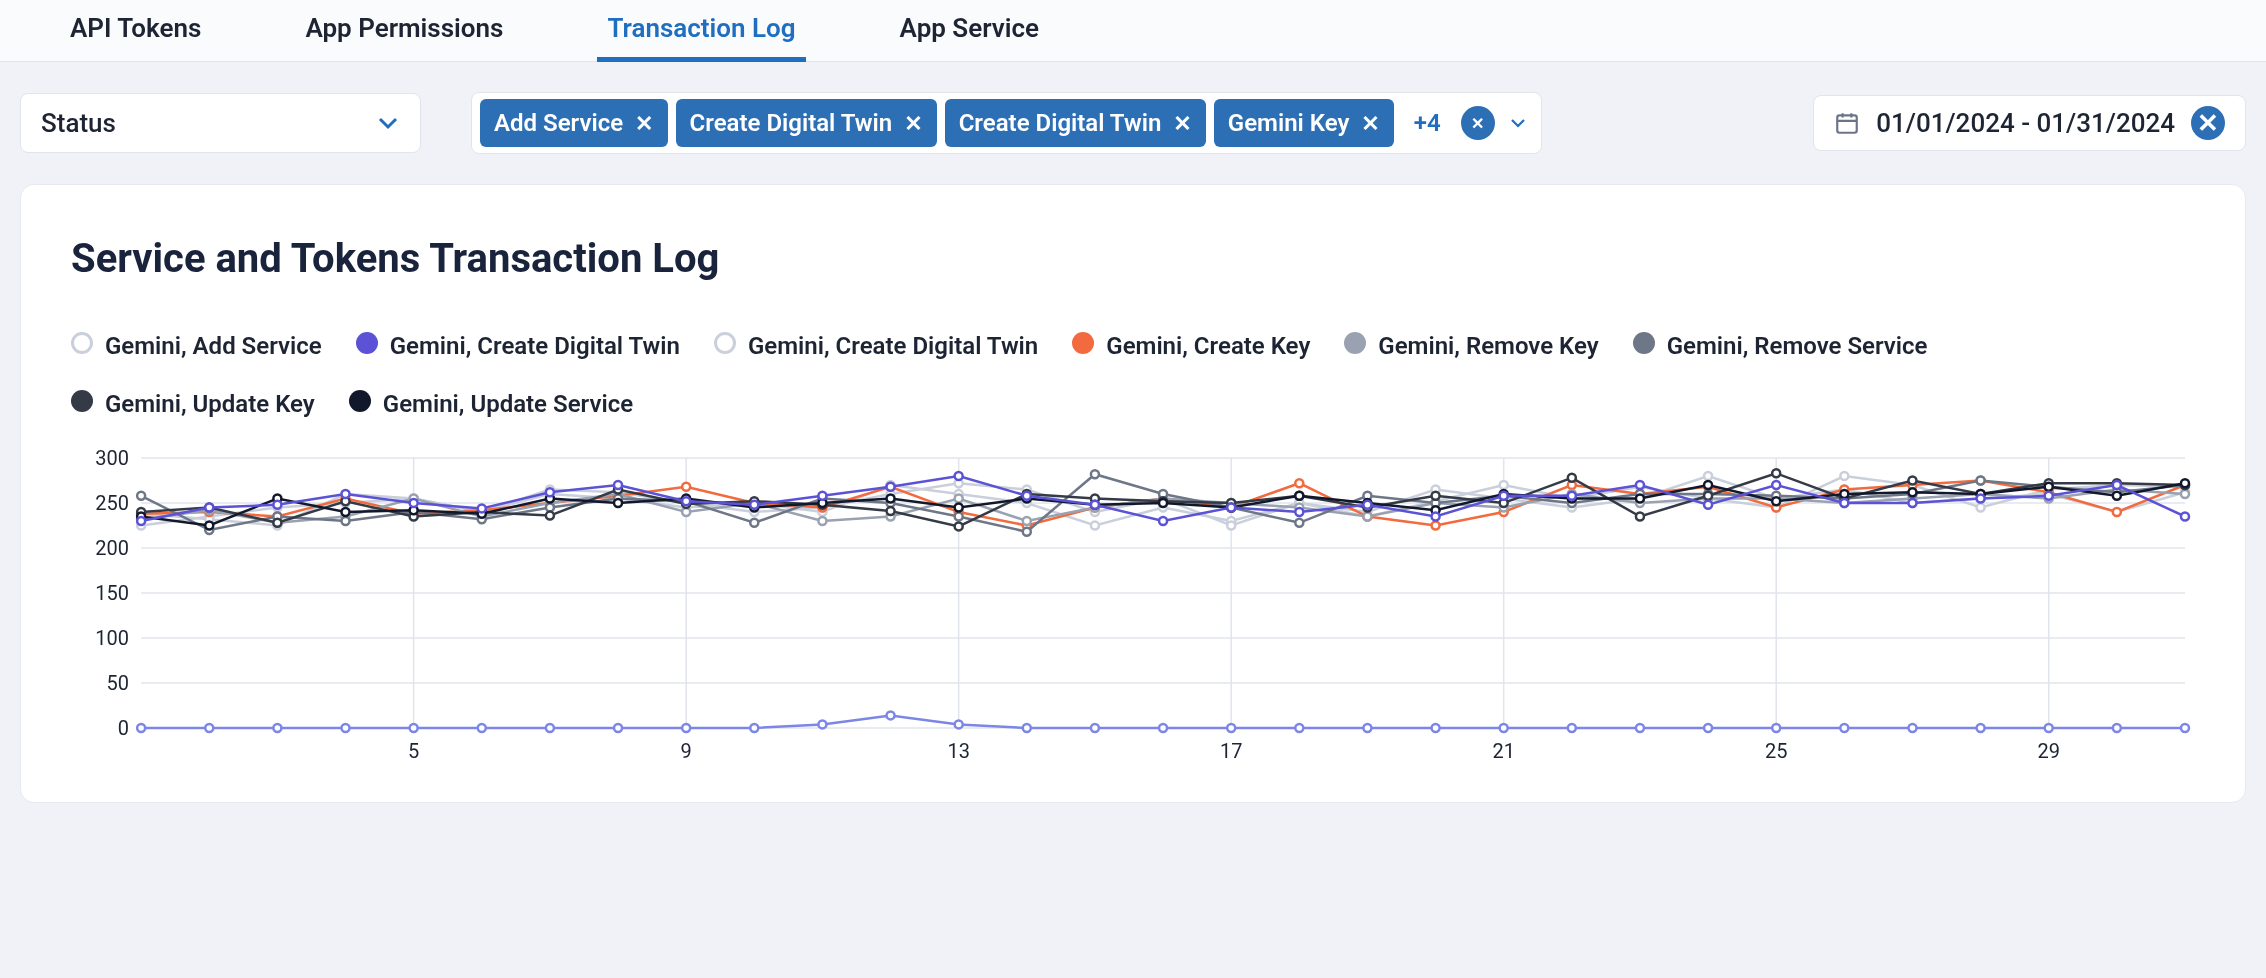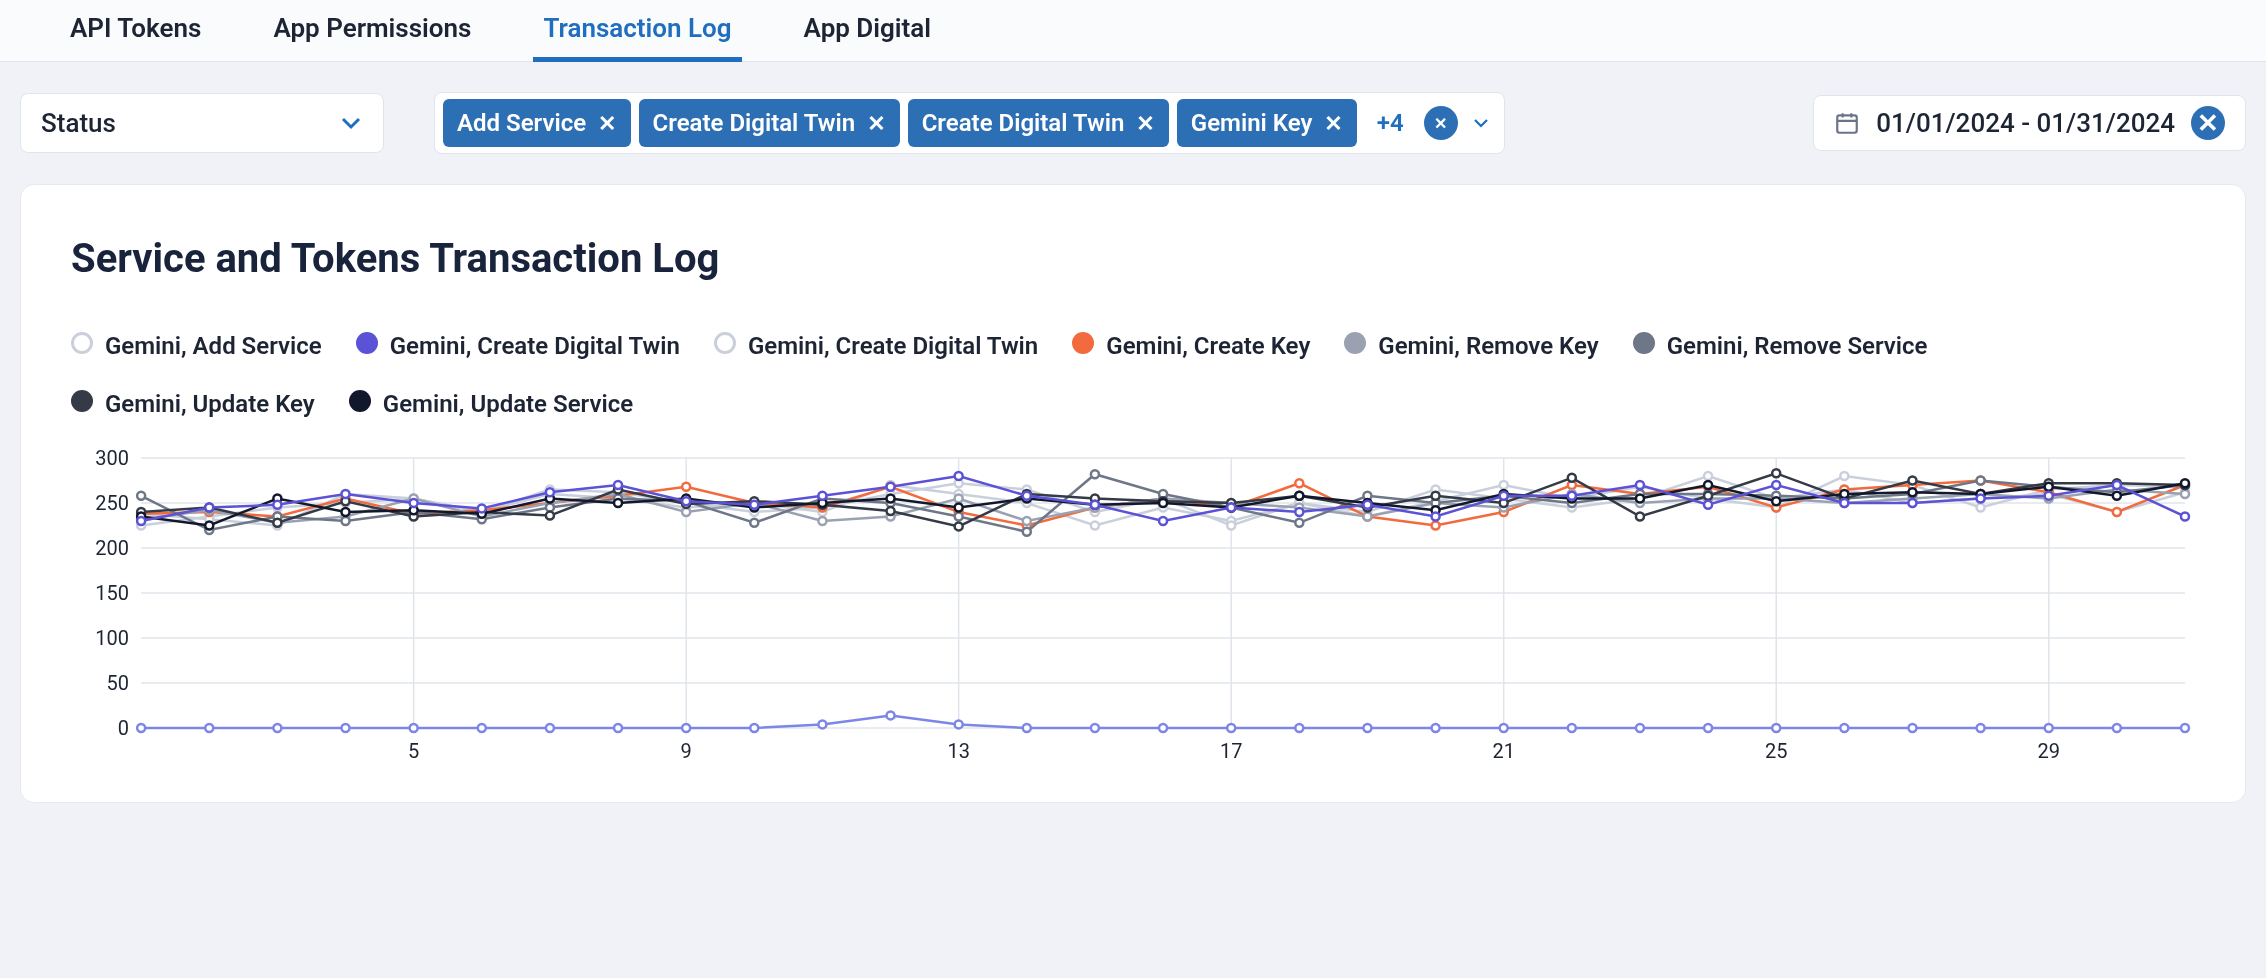--- a/index.html
+++ b/index.html
@@ -6,21 +6,21 @@
   body {
     font-family: -apple-system, BlinkMacSystemFont, "Segoe UI", Roboto, "Helvetica Neue", Arial, sans-serif;
     background: #f0f2f7;
     color: #1d2433;
     width: 2266px;
     height: 978px;
   }
   
   .tabs {
     display: flex;
-    gap: 52px;
+    gap: 84px;
     padding: 0 60px;
     background: #fafbfd;
     border-bottom: 1px solid #e0e4eb;
     height: 62px;
     align-items: center;
   }
   .tab {
     font-size: 26px;
     font-weight: 600;
     color: #1d2433;
@@ -43,21 +43,21 @@
     background: #fff;
     border: 1px solid #e0e4eb;
     border-radius: 8px;
     padding: 14px 20px;
     display: flex;
     align-items: center;
     justify-content: space-between;
     font-size: 26px;
     font-weight: 500;
     color: #1d2433;
-    width: 364px;
+    width: 401px;
     cursor: pointer;
   }
   .chevron-down {
     width: 24px; height: 24px;
   }
   .chevron-down path { stroke: #1f6ebf; stroke-width: 3; fill: none; }
   .chip-bar {
     display: flex;
     align-items: center;
     background: #fff;
@@ -178,21 +178,21 @@
   .series { fill: none; stroke-width: 2.5; }
   .point { fill: #fff; stroke-width: 2.5; }
 </style>
 </head>
 <body>
 
 <div class="tabs">
   <div class="tab">API Tokens</div>
   <div class="tab">App Permissions</div>
   <div class="tab active">Transaction Log</div>
-  <div class="tab">App Digital</div>
+  <div class="tab">App Service</div>
 </div>
 
 <div class="filter-row">
   <div class="dropdown">
     <span>Status</span>
     <svg class="chevron-down" viewBox="0 0 24 24">
         <path d="M4 8 L12 16 L20 8"></path>
       </svg>
   </div>
 

